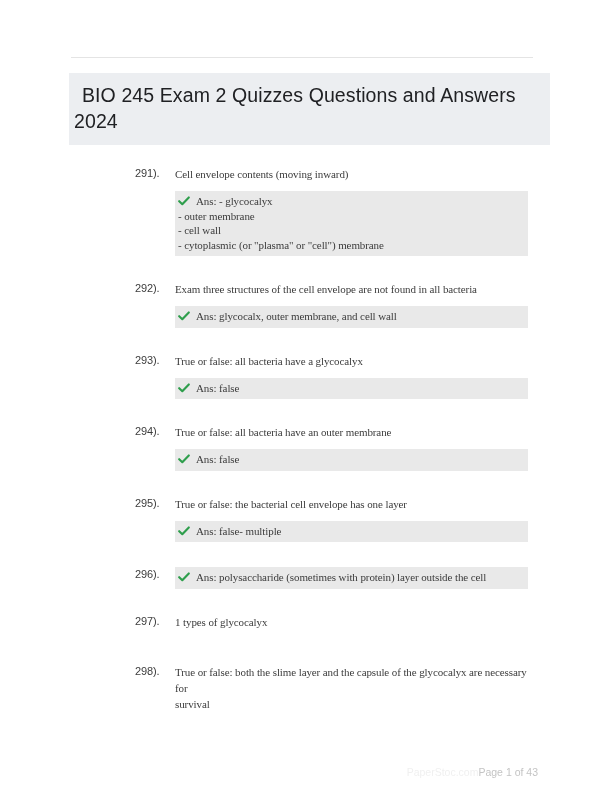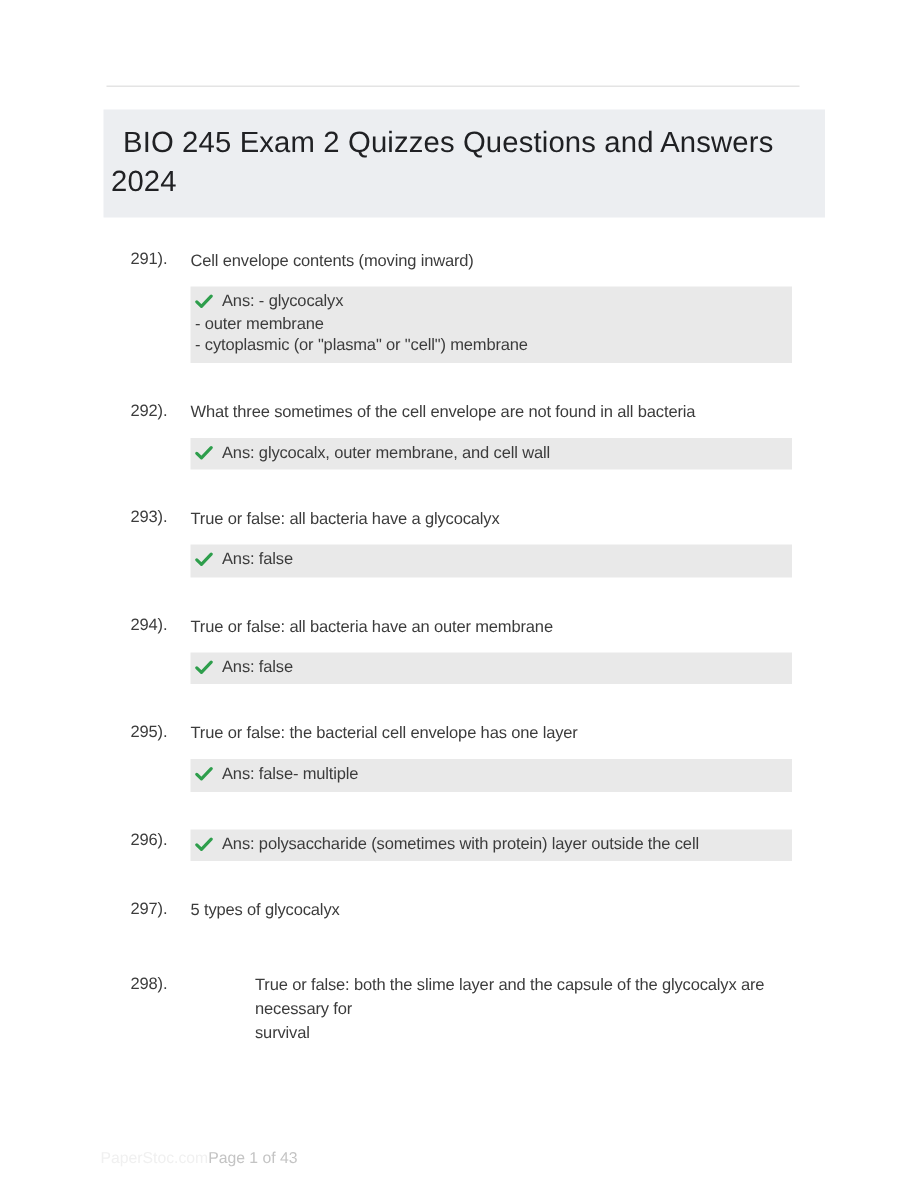--- a/index.html
+++ b/index.html
@@ -49,24 +49,26 @@
     display: flex;
     margin-bottom: 25px;
   }
   .q-num {
     width: 40px;
     flex: 0 0 40px;
     font-size: 11px;
     line-height: 14px;
     color: #3c3c3c;
     letter-spacing: -0.1px;
+    margin-left: 48px;
   }
   .q-body {
     flex: 1 1 auto;
     min-width: 0;
+    font-family: Liberation Serif, serif;
   }
   .q-text {
     font-size: 11px;
     line-height: 16px;
     color: #3c3c3c;
     letter-spacing: -0.1px;
     margin-bottom: 9px;
     white-space: pre-line;
   }
   .answer-box {
@@ -87,21 +89,21 @@
     margin-right: 6px;
     flex: 0 0 auto;
   }
   .check-icon svg { display: block; }
   .footer {
     position: absolute;
     top: 766px;
     left: 60px;
     right: 61px;
     display: flex;
-    justify-content: flex-start;
+    justify-content: flex-end;
     font-size: 10.5px;
     line-height: 13px;
   }
   .watermark { color: #f0f0f0; }
   .page-label { color: #c4c4c4; }
 </style>
 </head>
 <body>
 
 <div class="page">
@@ -118,29 +120,30 @@
       <div class="answer-box">
             <div class="ans-line">
               <span class="check-icon">
                 <svg width="12" height="10" viewBox="0 0 12 10">
                   <path d="M1.2 5.2 L4.3 8.2 L10.8 1.4" fill="none" stroke="#2e9e4c" stroke-width="2.1" stroke-linecap="round" stroke-linejoin="round"></path>
                 </svg>
               </span>
               <span>Ans: - glycocalyx</span>
             </div>
             <div class="ans-line">- outer membrane</div>
+            <div class="ans-line">- cell wall</div>
             <div class="ans-line">- cytoplasmic (or "plasma" or "cell") membrane</div>
           </div>
     </div>
   </div>
 
   <div class="qa-row">
     <div class="q-num">292).</div>
     <div class="q-body">
-      <div class="q-text">What three sometimes of the cell envelope are not found in all bacteria</div>
+      <div class="q-text">Exam three structures of the cell envelope are not found in all bacteria</div>
       <div class="answer-box">
             <div class="ans-line">
               <span class="check-icon">
                 <svg width="12" height="10" viewBox="0 0 12 10">
                   <path d="M1.2 5.2 L4.3 8.2 L10.8 1.4" fill="none" stroke="#2e9e4c" stroke-width="2.1" stroke-linecap="round" stroke-linejoin="round"></path>
                 </svg>
               </span>
               <span>Ans: glycocalx, outer membrane, and cell wall</span>
             </div>
           </div>
@@ -210,28 +213,28 @@
               </span>
               <span>Ans: polysaccharide (sometimes with protein) layer outside the cell</span>
             </div>
           </div>
     </div>
   </div>
 
   <div class="qa-row">
     <div class="q-num">297).</div>
     <div class="q-body">
-      <div class="q-text">5 types of glycocalyx</div>
+      <div class="q-text">1 types of glycocalyx</div>
     </div>
   </div>
 
   <div class="qa-row">
     <div class="q-num">298).</div>
     <div class="q-body">
-      <div class="q-text" style="margin-bottom: 0px; margin-left: 43px;">True or false: both the slime layer and the capsule of the glycocalyx are necessary for
+      <div class="q-text" style="margin-bottom: 0px;">True or false: both the slime layer and the capsule of the glycocalyx are necessary for
 survival</div>
 
     </div>
   </div>
 </div>
 
   <div class="footer">
     <span class="watermark">PaperStoc.com</span>
     <span class="page-label">Page 1 of 43</span>
   </div>

